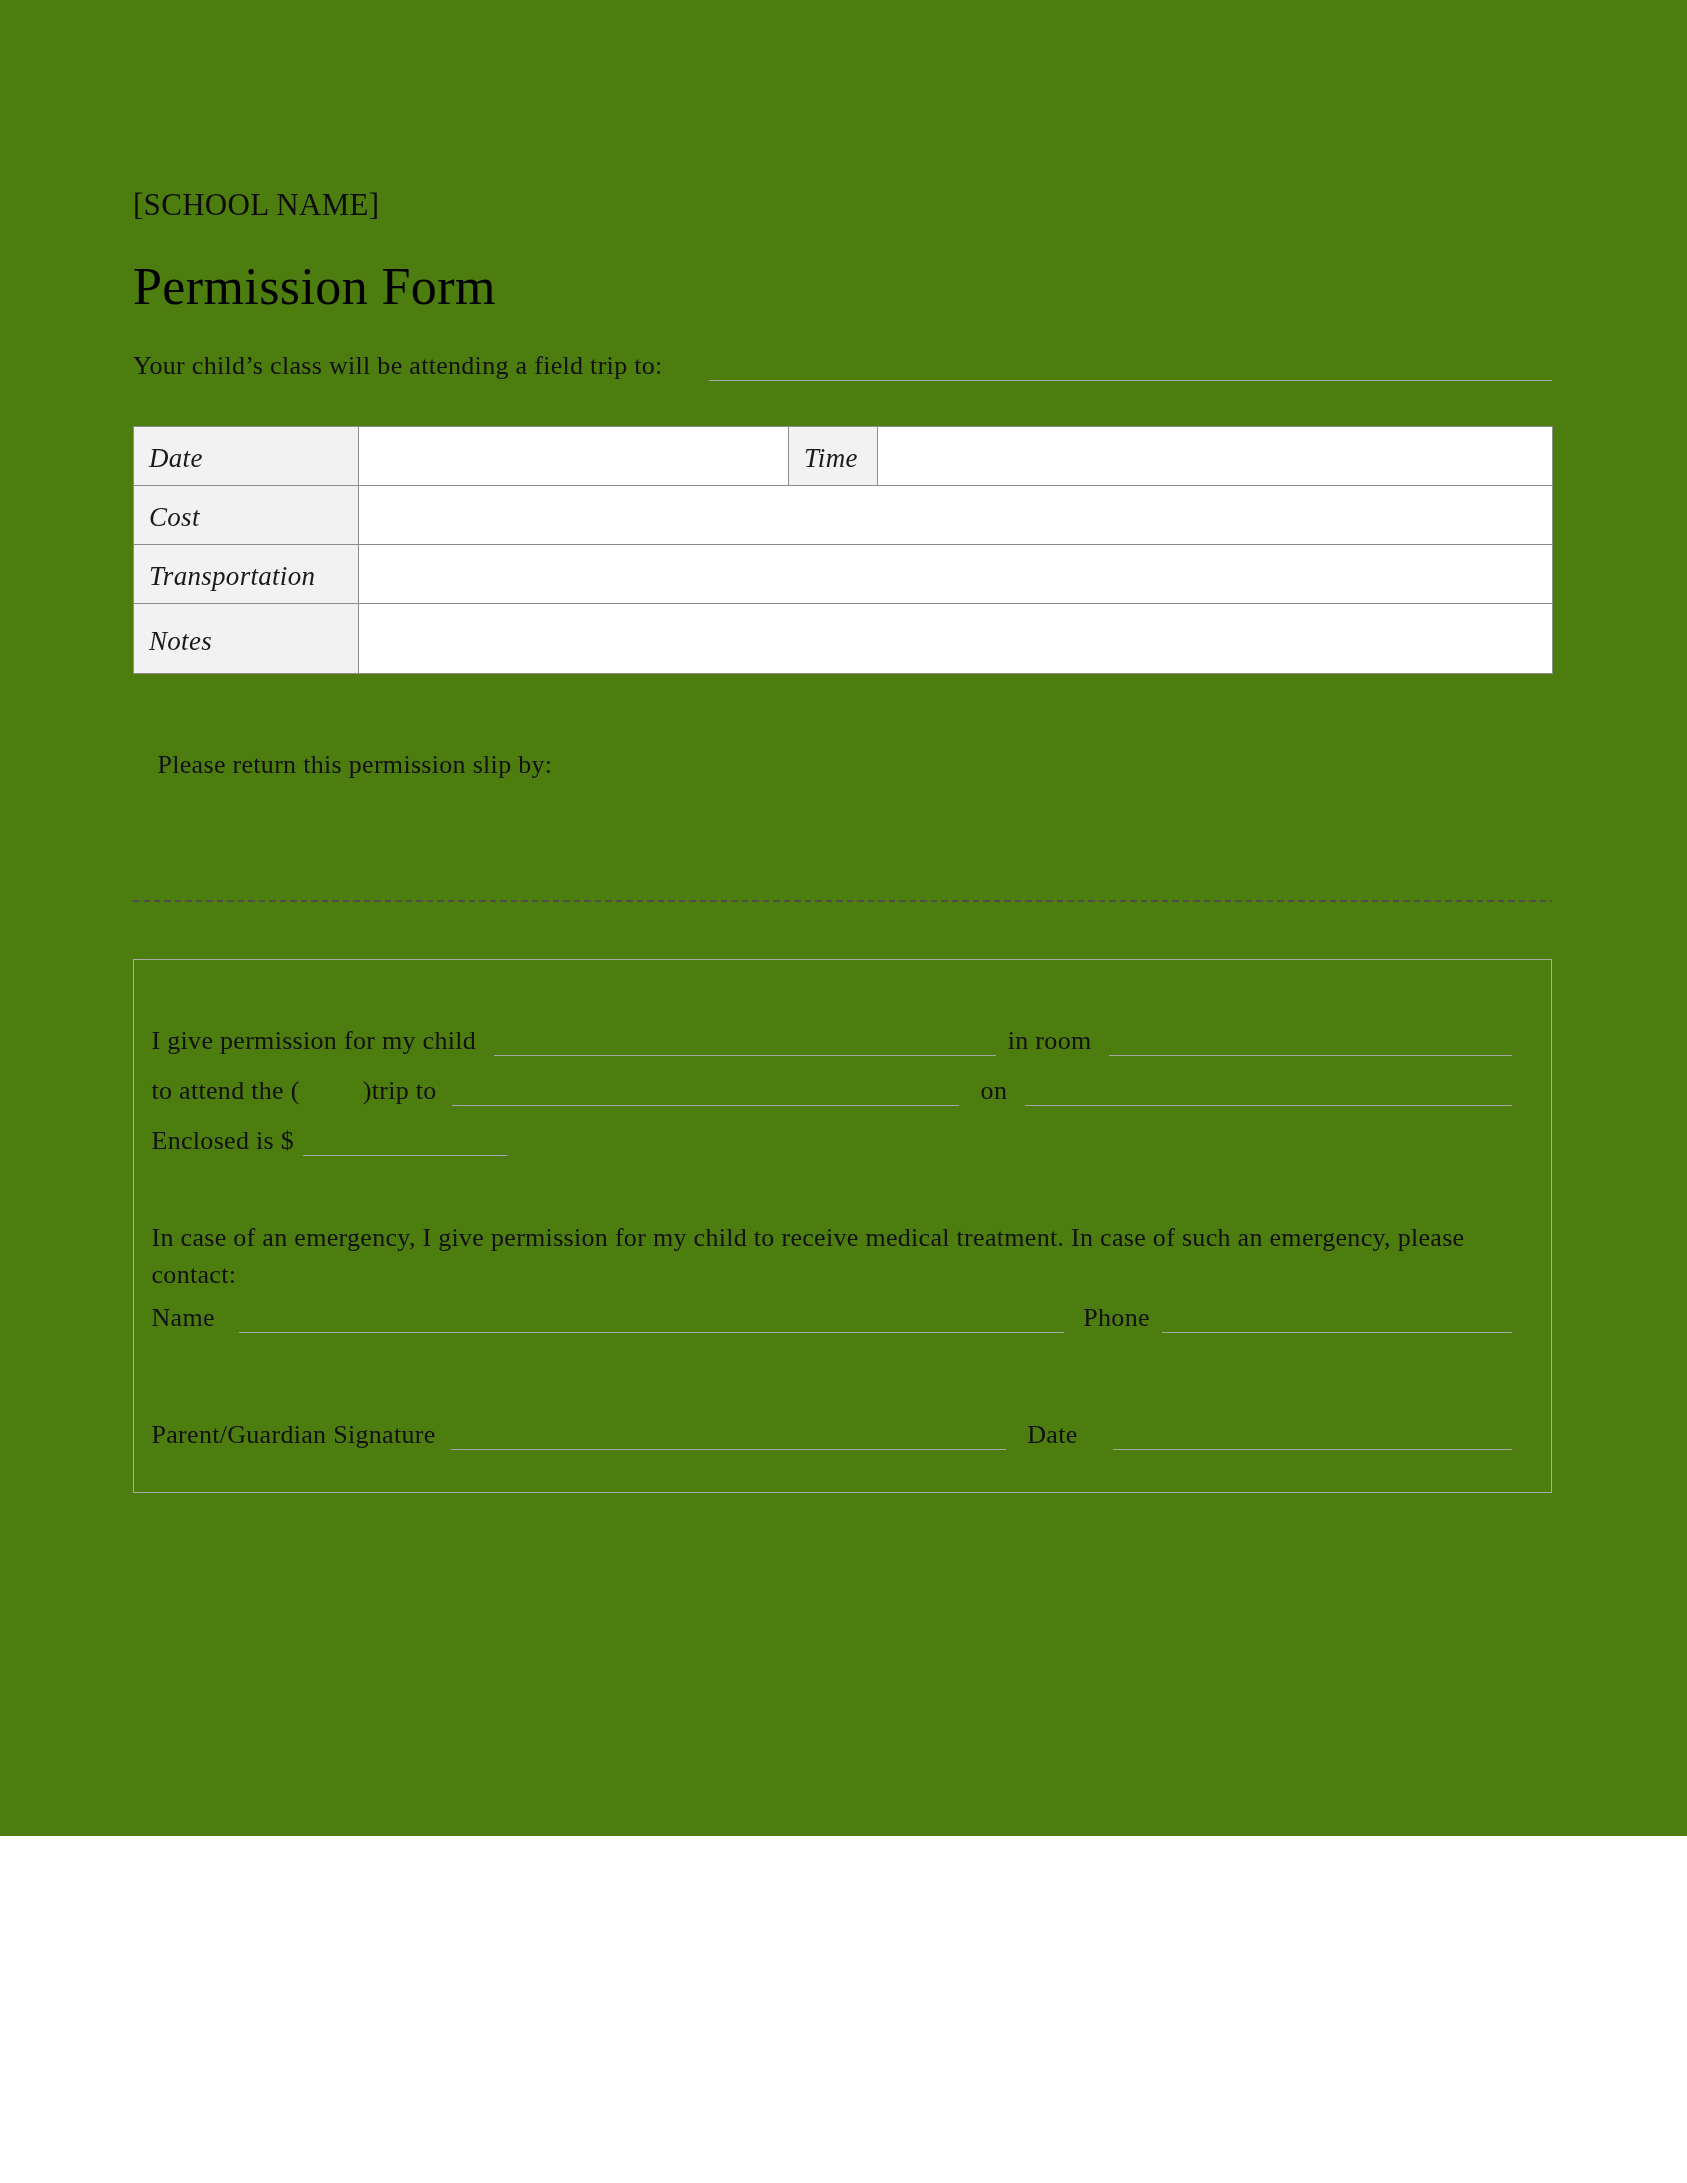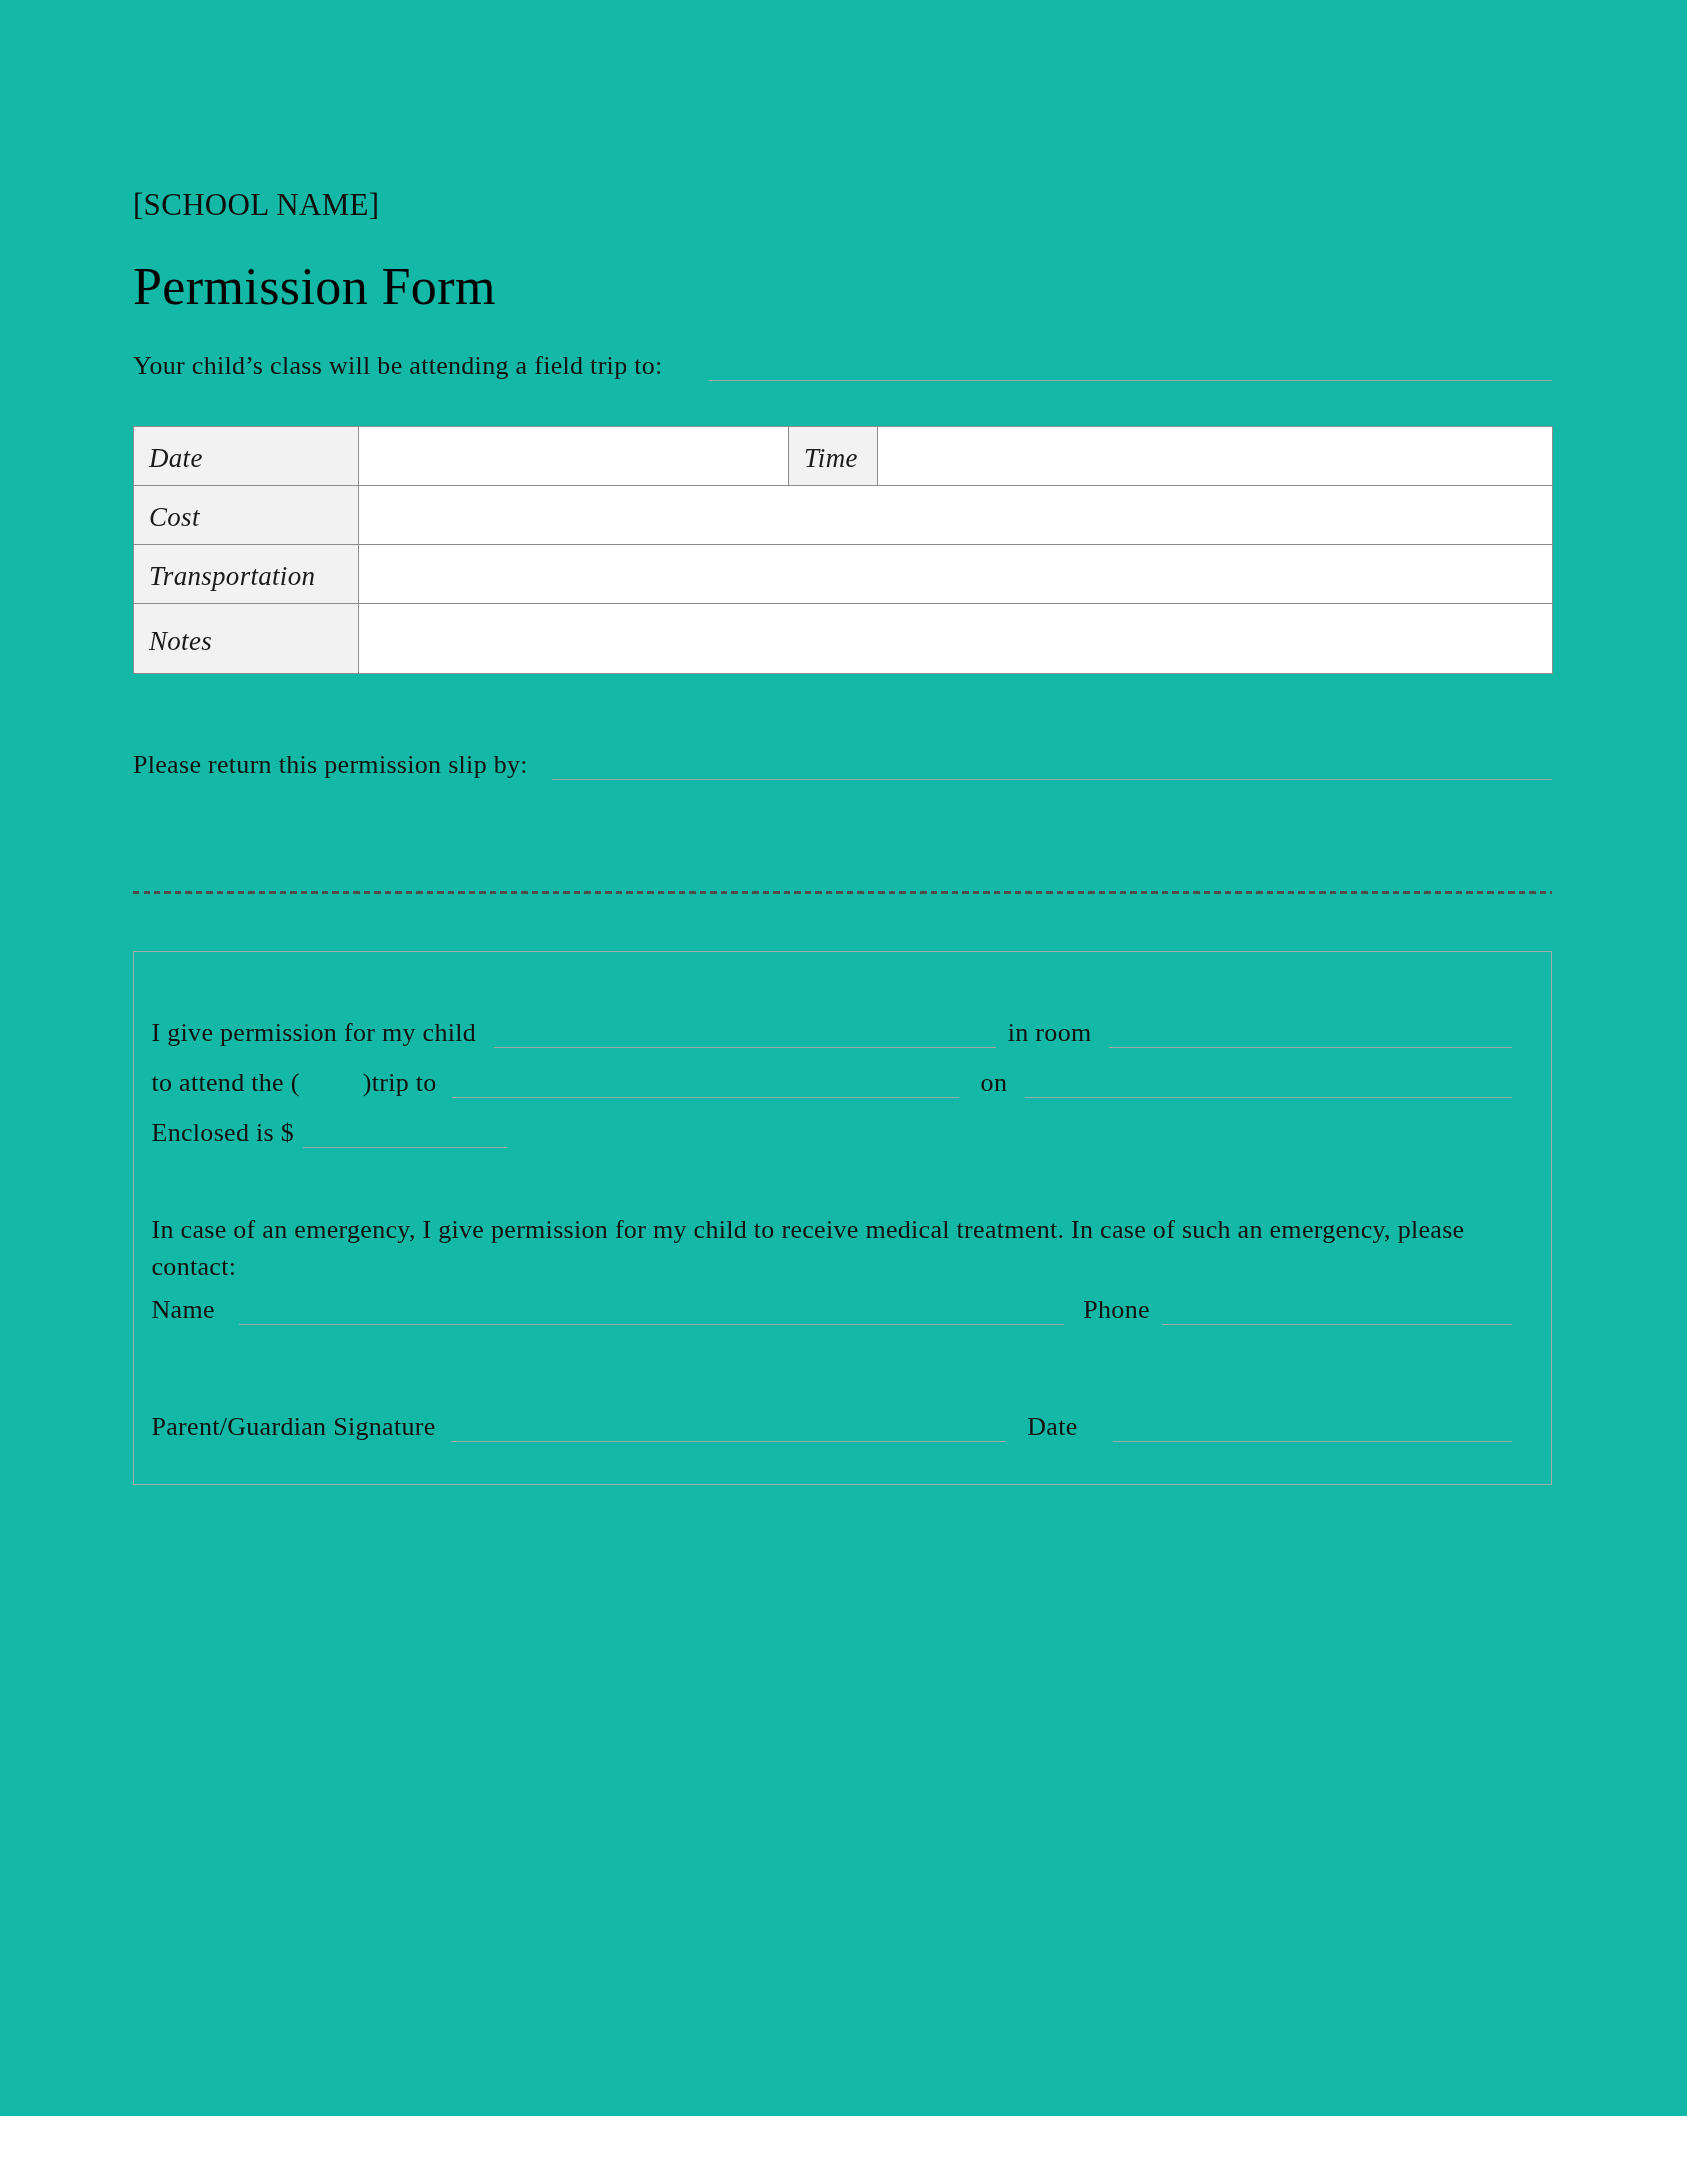--- a/index.html
+++ b/index.html
@@ -7,22 +7,22 @@
   body {
     width: 1687px;
     height: 2184px;
     font-family: "Liberation Serif", serif;
     color: #111111;
     letter-spacing: 0.3px;
     overflow: hidden;
   }
   .page {
     width: 1687px;
-    height: 2116px;
-    background: #14b8a6;
+    height: 1836px;
+    background: #4d7c0f;
     padding: 186px 135px 0 133px;
   }
 
   
   .school-name {
     font-size: 31px;
     line-height: 37px;
     color: #0d0d0d;
   }
   .page-title {
@@ -70,21 +70,21 @@
     font-style: italic;
     font-size: 27px;
     color: #1a1a1a;
     padding: 10.5px 5.2px 5.2px 15px;
   }
   td.val { background: #ffffff; }
   tr.r-std  { height: 59px; }
   tr.r-tall { height: 70px; }
 
   
-  .return-row { margin-top: 73px; }
+  .return-row { margin-top: 73px; flex-direction: column; }
   .return-row .blank { margin-left: 24.5px; }
 
   
   .divider {
     margin-top: 109px;
     height: 2.6px;
     background: repeating-linear-gradient(
       to right,
       #4d4d4d 0px, #4d4d4d 6.1px,
       transparent 6.1px, transparent 10.5px

